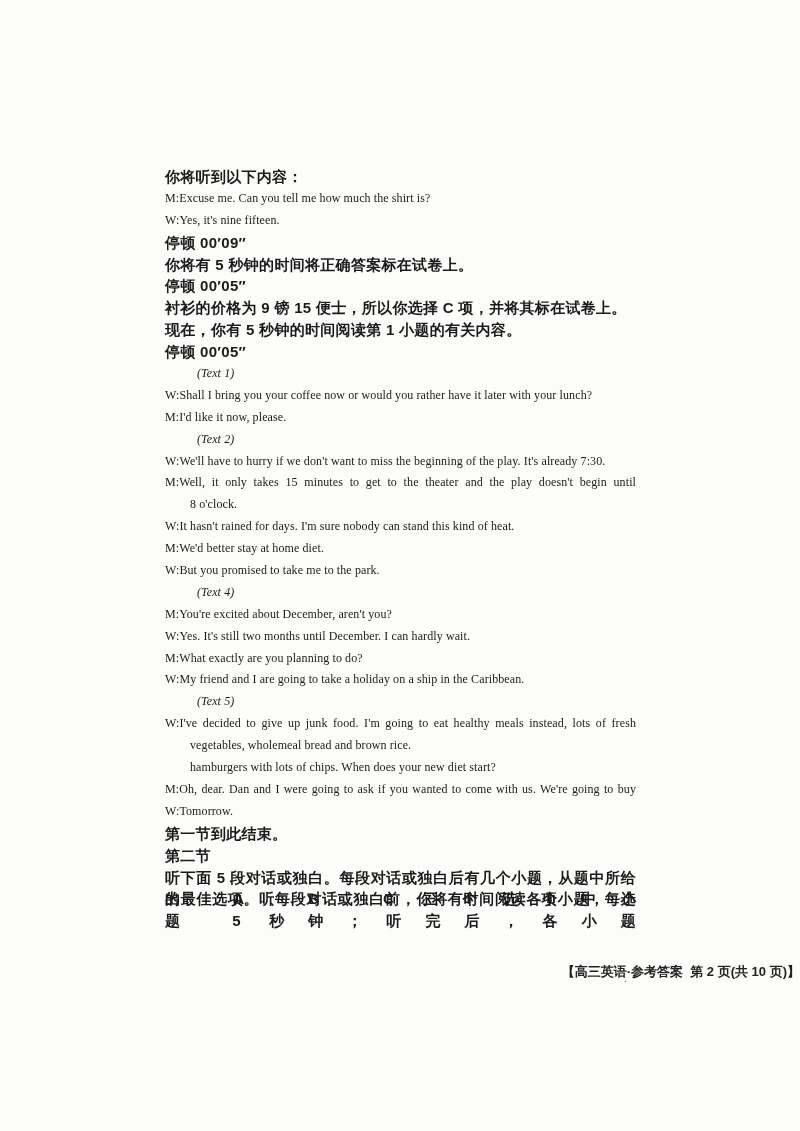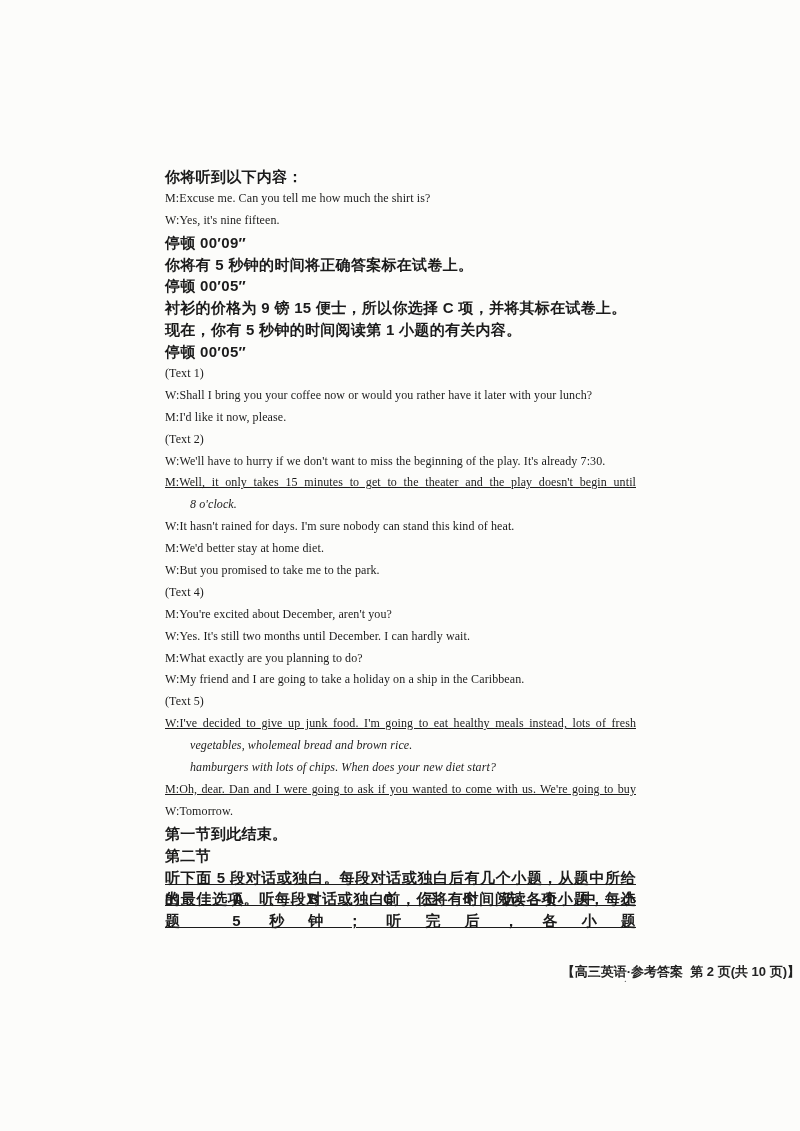--- a/index.html
+++ b/index.html
@@ -33,30 +33,30 @@
     font-family: "Liberation Serif", serif;
   }
   .line.cn {
     font-family: "Liberation Sans", sans-serif;
     font-weight: 700;
     font-size: 15px;
     letter-spacing: 0.3px;
   }
   .line.label {
     font-family: "Liberation Serif", serif;
+    font-style: italic;
+    margin-left: 32px;
   }
   .line.indent {
     padding-left: 25px;
-    font-style: italic;
   }
   .line.justify {
     white-space: normal;
     text-align: justify;
     text-align-last: justify;
-    text-decoration: underline;
   }
   .footer {
     position: absolute;
     top: 963px;
     left: 0;
     width: 800px;
     text-align: right;
     font-family: "Liberation Sans", sans-serif;
     font-weight: 700;
     font-size: 13px;

